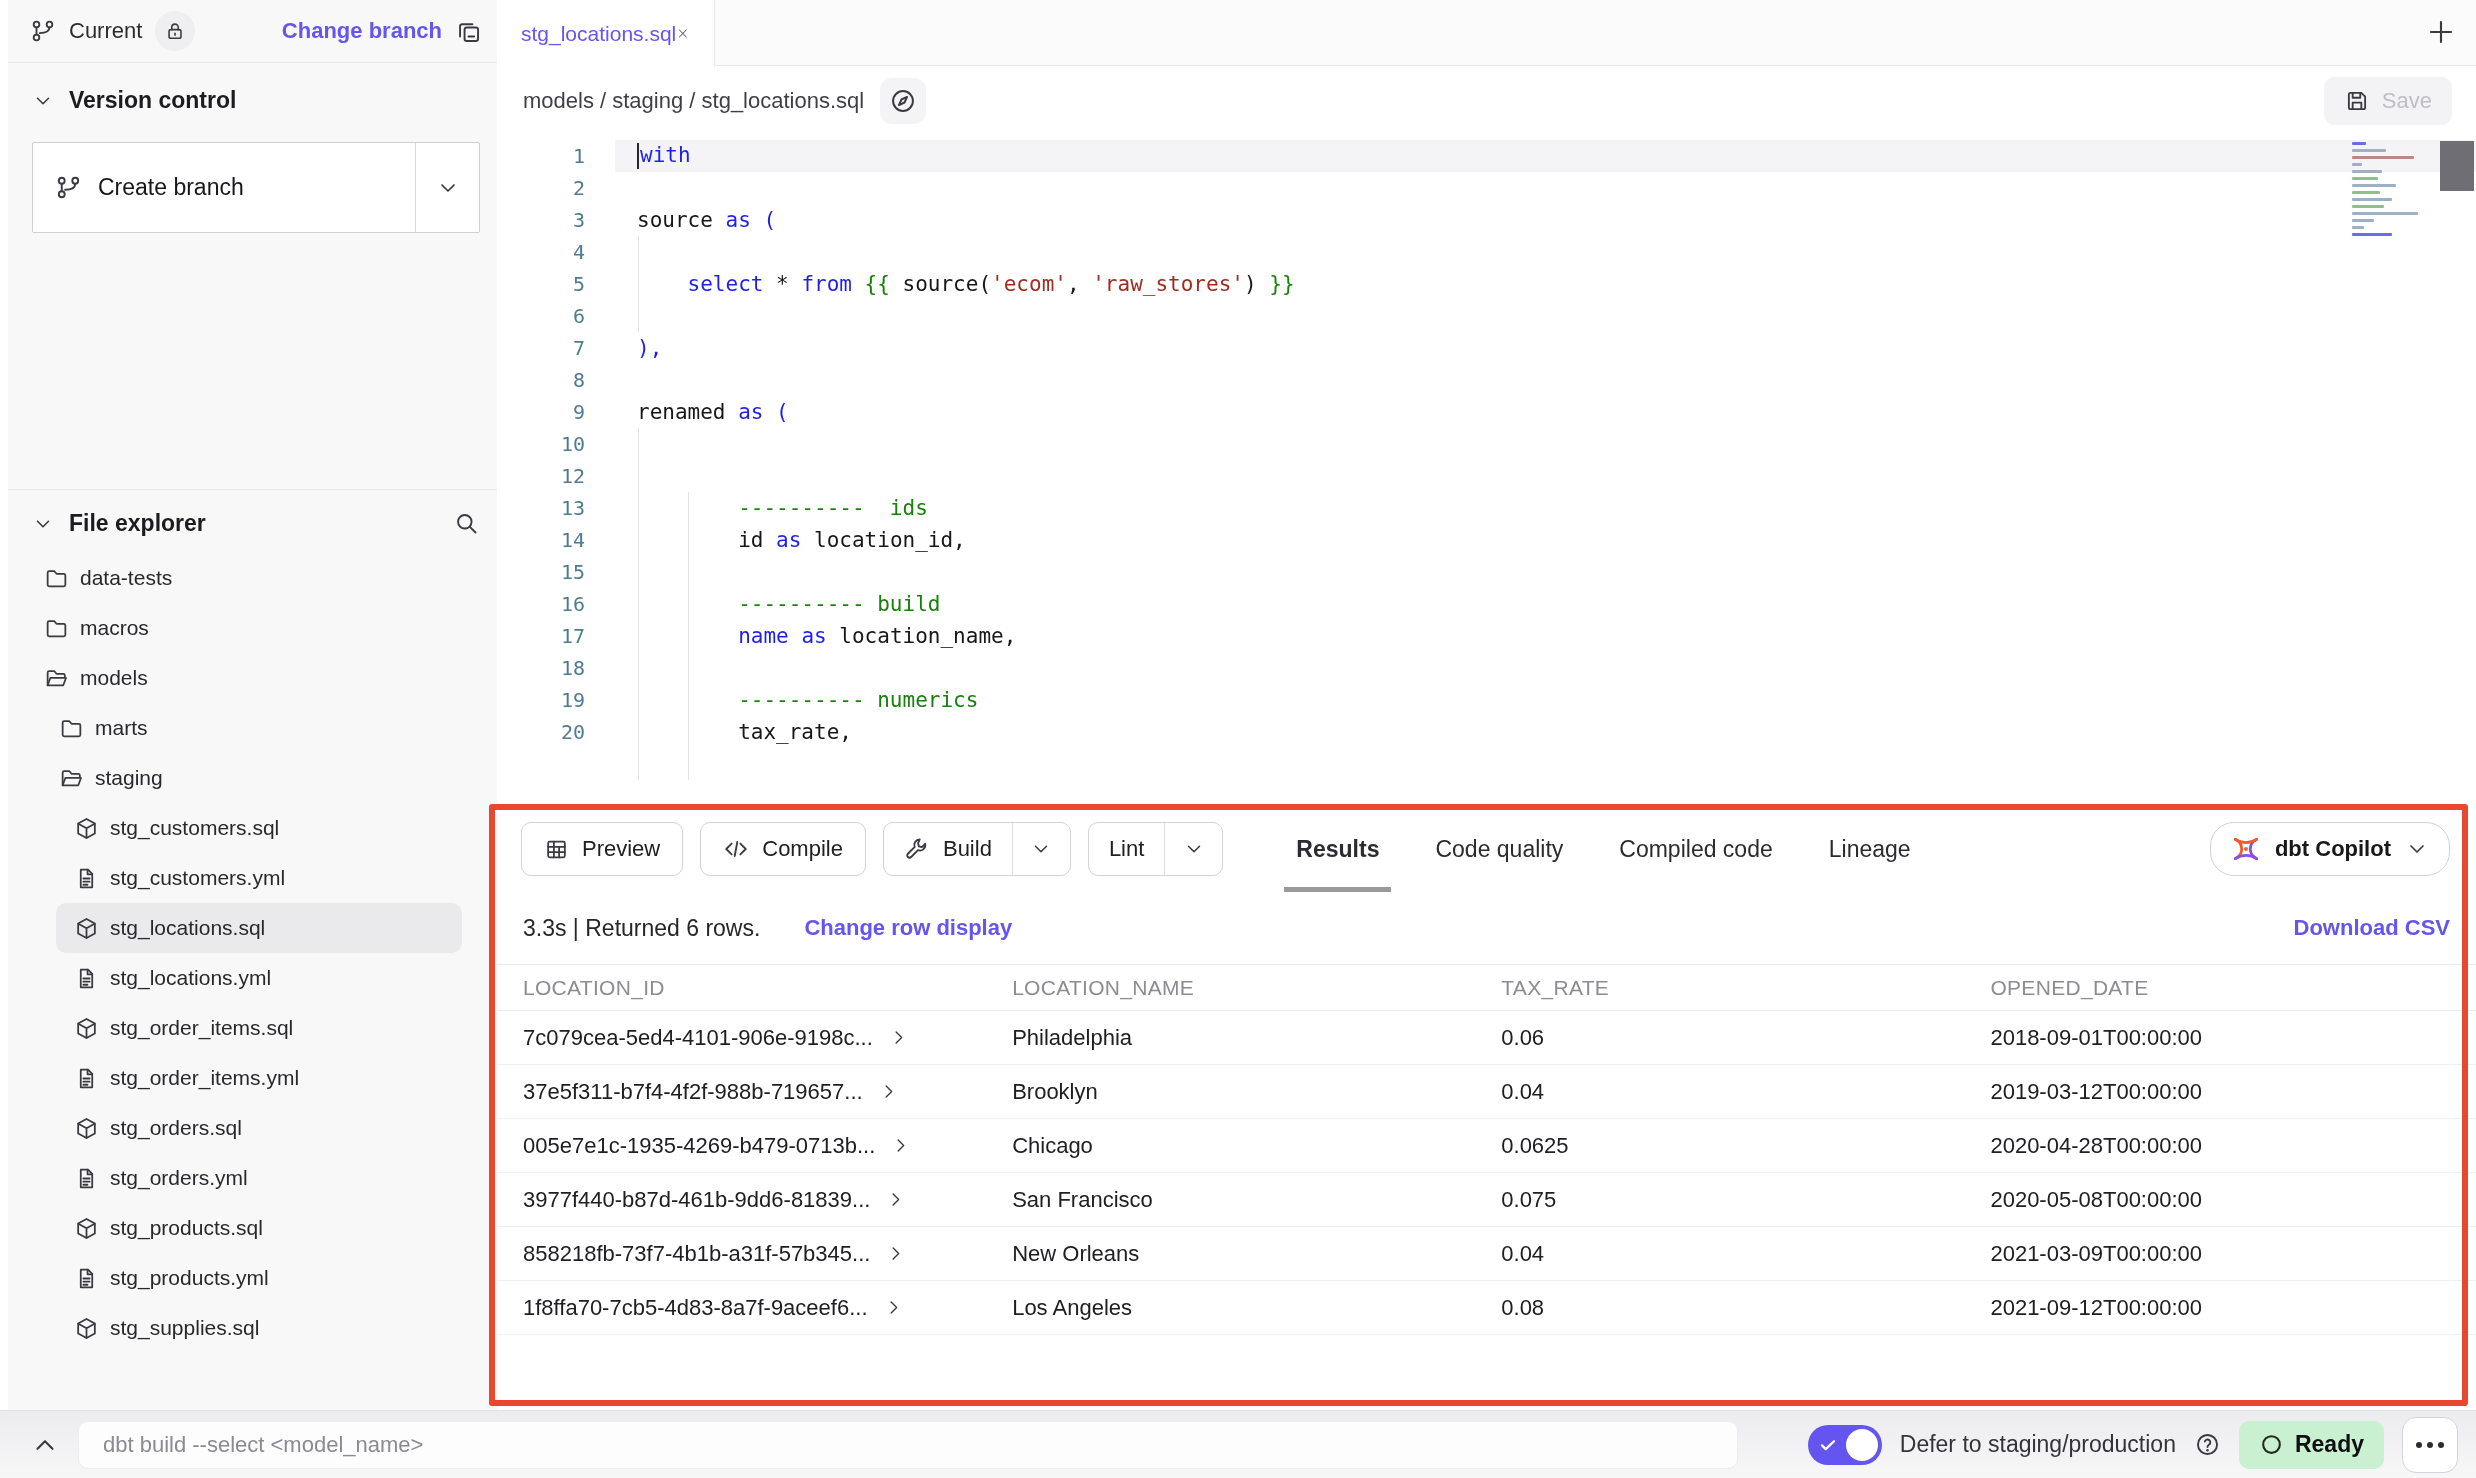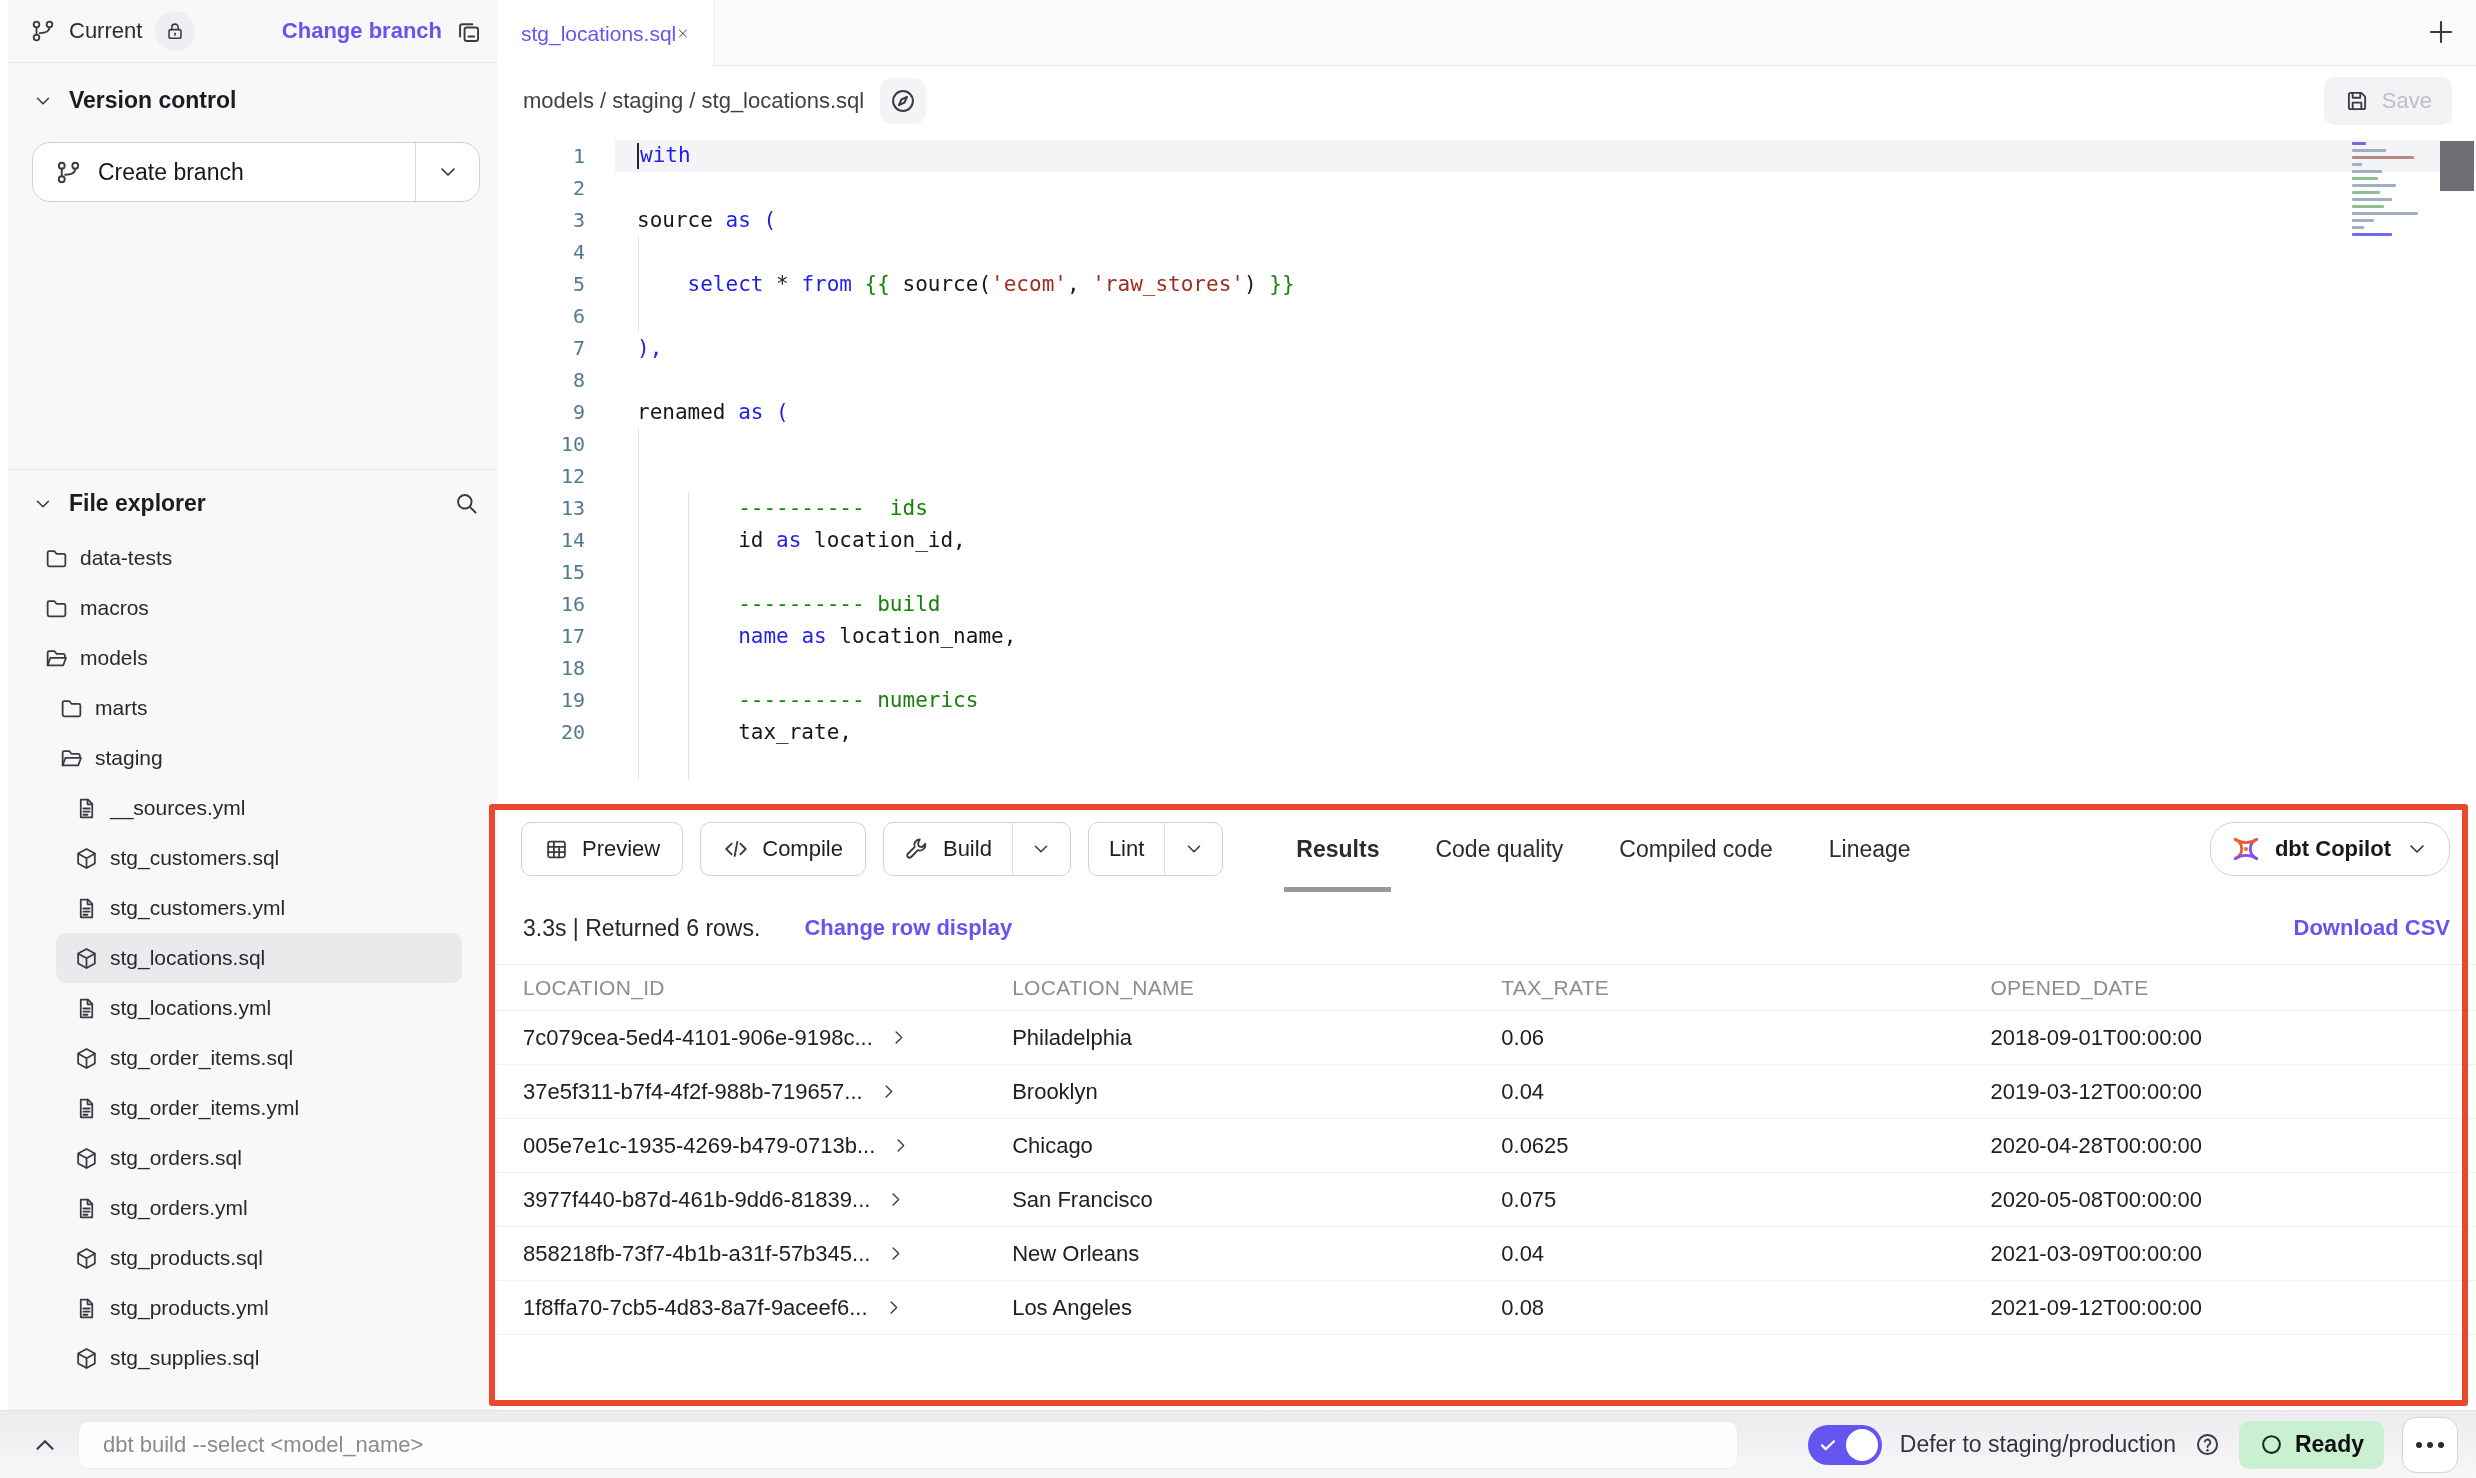--- a/index.html
+++ b/index.html
@@ -18,22 +18,22 @@
   .vc-top { height: 63px; display: flex; align-items: center; padding: 0 22px;
             border-bottom: 1px solid #E9E9EC; gap: 13px; }
   .vc-top .label { font-size: 22px; color: #2b2b30; }
   .lock-badge { width: 40px; height: 40px; border-radius: 50%; background: #EFEFF1;
                 display: flex; align-items: center; justify-content: center; }
   .spacer { flex: 1; }
   .link { color: #6455F0; font-weight: 600; font-size: 22px; cursor: pointer; }
   .section { padding: 24px 24px 0; }
   .sec-title-row { display: flex; align-items: center; gap: 15px; }
   .sec-title { font-size: 23px; font-weight: 700; color: #1b1b20; }
-  .create-branch { margin: 28px 24px 15px; height: 60px; background: #fff;
-                   border: 1.5px solid #CFCFD4; border-radius: 18px; display: flex; align-items: stretch; }
+  .create-branch { margin: 28px 24px 4px; height: 91px; background: #fff;
+                   border: 1.5px solid #CFCFD4; border-radius: 2px; display: flex; align-items: stretch; }
   .cb-main { flex: 1; display: flex; align-items: center; gap: 16px; padding: 0 22px;
              font-size: 23px; font-weight: 500; color: #17171c; }
   .cb-arrow { width: 64px; border-left: 1px solid #D9D9DE; display: flex; align-items: center; justify-content: center; }
   .side-gap { height: 253px; border-bottom: 1px solid #E9E9EC; }
   .fe-head { padding: 20px 24px 6px; display: flex; align-items: center; gap: 15px; }
   .file-list { margin-top: 10px; }
   .frow { height: 50px; display: flex; align-items: center; gap: 11px; font-size: 21px;
           color: #28282d; cursor: pointer; }
   .frow .ficon { flex: 0 0 auto; }
   .frow.sel { background: #EAEAEC; border-radius: 10px; margin: 0 42px 0 48px; }
@@ -305,26 +305,20 @@
         <svg class="ficon" width="25" height="25">
           <use href="#i-folder"></use>
         </svg>
         <span>marts</span>
       </div>
       <div class="frow" style="padding-left: 51px;">
         <svg class="ficon" width="25" height="25">
           <use href="#i-folder-open"></use>
         </svg>
         <span>staging</span>
-      </div>
-      <div class="frow" style="padding-left: 66px;">
-        <svg class="ficon" width="25" height="25">
-          <use href="#i-file"></use>
-        </svg>
-        <span>__sources.yml</span>
       </div>
       <div class="frow" style="padding-left: 66px;">
         <svg class="ficon" width="25" height="25">
           <use href="#i-cube"></use>
         </svg>
         <span>stg_customers.sql</span>
       </div>
       <div class="frow" style="padding-left: 66px;">
         <svg class="ficon" width="25" height="25">
           <use href="#i-file"></use>

